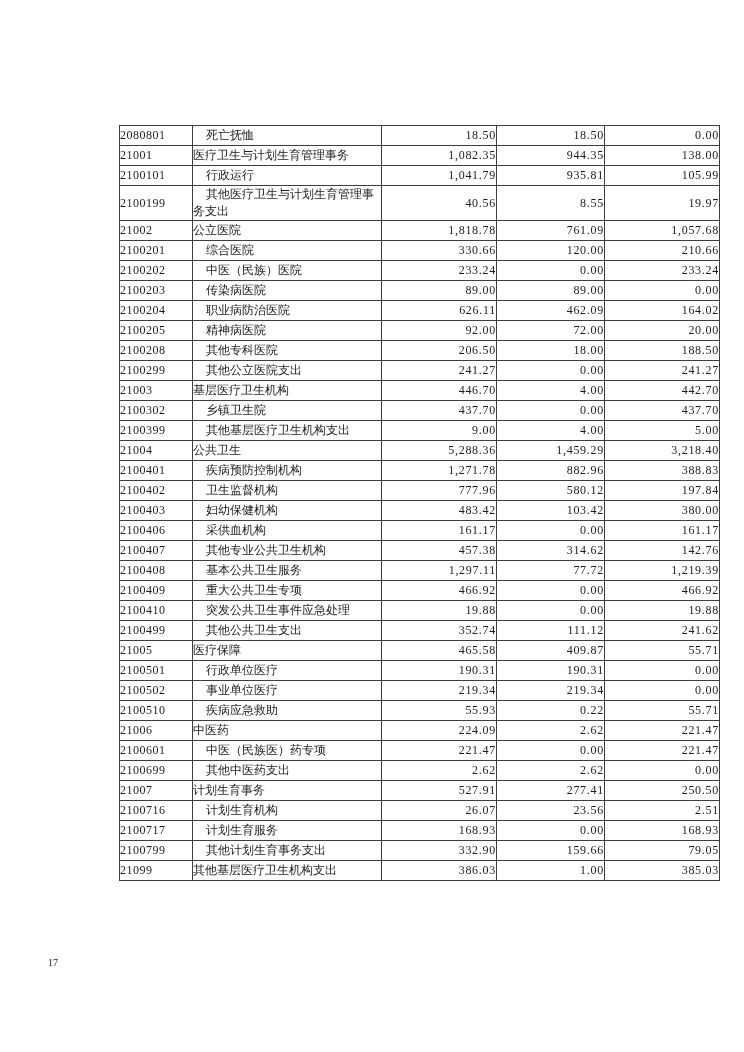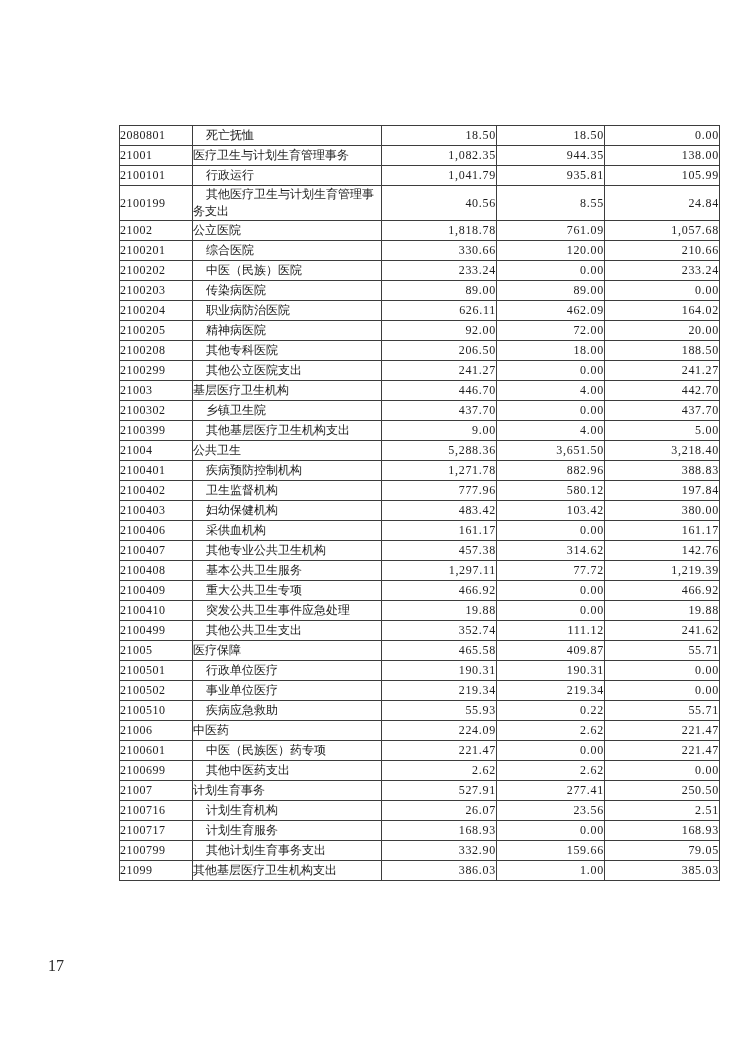--- a/index.html
+++ b/index.html
@@ -56,21 +56,21 @@
     padding-right: 9px;
     letter-spacing: 0.06em;
     white-space: nowrap;
   }
   .page-number {
     position: absolute;
     left: 0;
     right: 0;
     top: 957px;
     text-align: left;
-    font-size: 16px;
+    font-size: 10px;
     color: #2a2a2a;
   }
 </style>
 </head>
 <body>
 
 <div class="doc-page">
 
   <table class="budget-table">
     <colgroup>
@@ -100,21 +100,21 @@
           <td class="cell-name indent">行政运行</td>
           <td class="cell-num">1,041.79</td>
           <td class="cell-num">935.81</td>
           <td class="cell-num">105.99</td>
         </tr>
         <tr>
           <td class="cell-code">2100199</td>
           <td class="cell-name indent">其他医疗卫生与计划生育管理事务支出</td>
           <td class="cell-num">40.56</td>
           <td class="cell-num">8.55</td>
-          <td class="cell-num">24.84</td>
+          <td class="cell-num">19.97</td>
         </tr>
         <tr>
           <td class="cell-code">21002</td>
           <td class="cell-name">公立医院</td>
           <td class="cell-num">1,818.78</td>
           <td class="cell-num">761.09</td>
           <td class="cell-num">1,057.68</td>
         </tr>
         <tr>
           <td class="cell-code">2100201</td>
@@ -183,21 +183,21 @@
           <td class="cell-code">2100399</td>
           <td class="cell-name indent">其他基层医疗卫生机构支出</td>
           <td class="cell-num">9.00</td>
           <td class="cell-num">4.00</td>
           <td class="cell-num">5.00</td>
         </tr>
         <tr>
           <td class="cell-code">21004</td>
           <td class="cell-name">公共卫生</td>
           <td class="cell-num">5,288.36</td>
-          <td class="cell-num">3,651.50</td>
+          <td class="cell-num">1,459.29</td>
           <td class="cell-num">3,218.40</td>
         </tr>
         <tr>
           <td class="cell-code">2100401</td>
           <td class="cell-name indent">疾病预防控制机构</td>
           <td class="cell-num">1,271.78</td>
           <td class="cell-num">882.96</td>
           <td class="cell-num">388.83</td>
         </tr>
         <tr>

